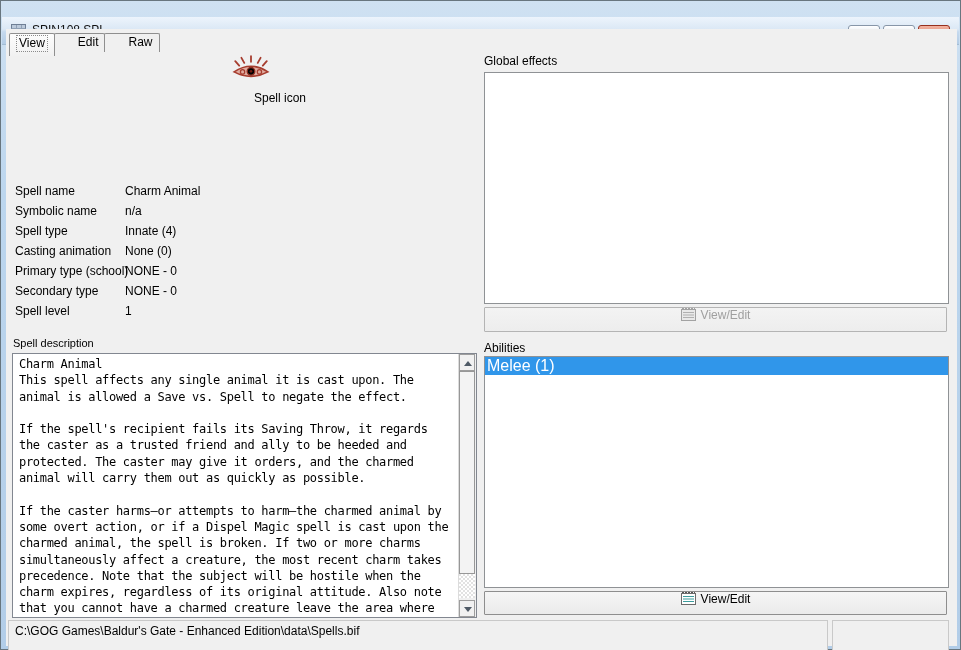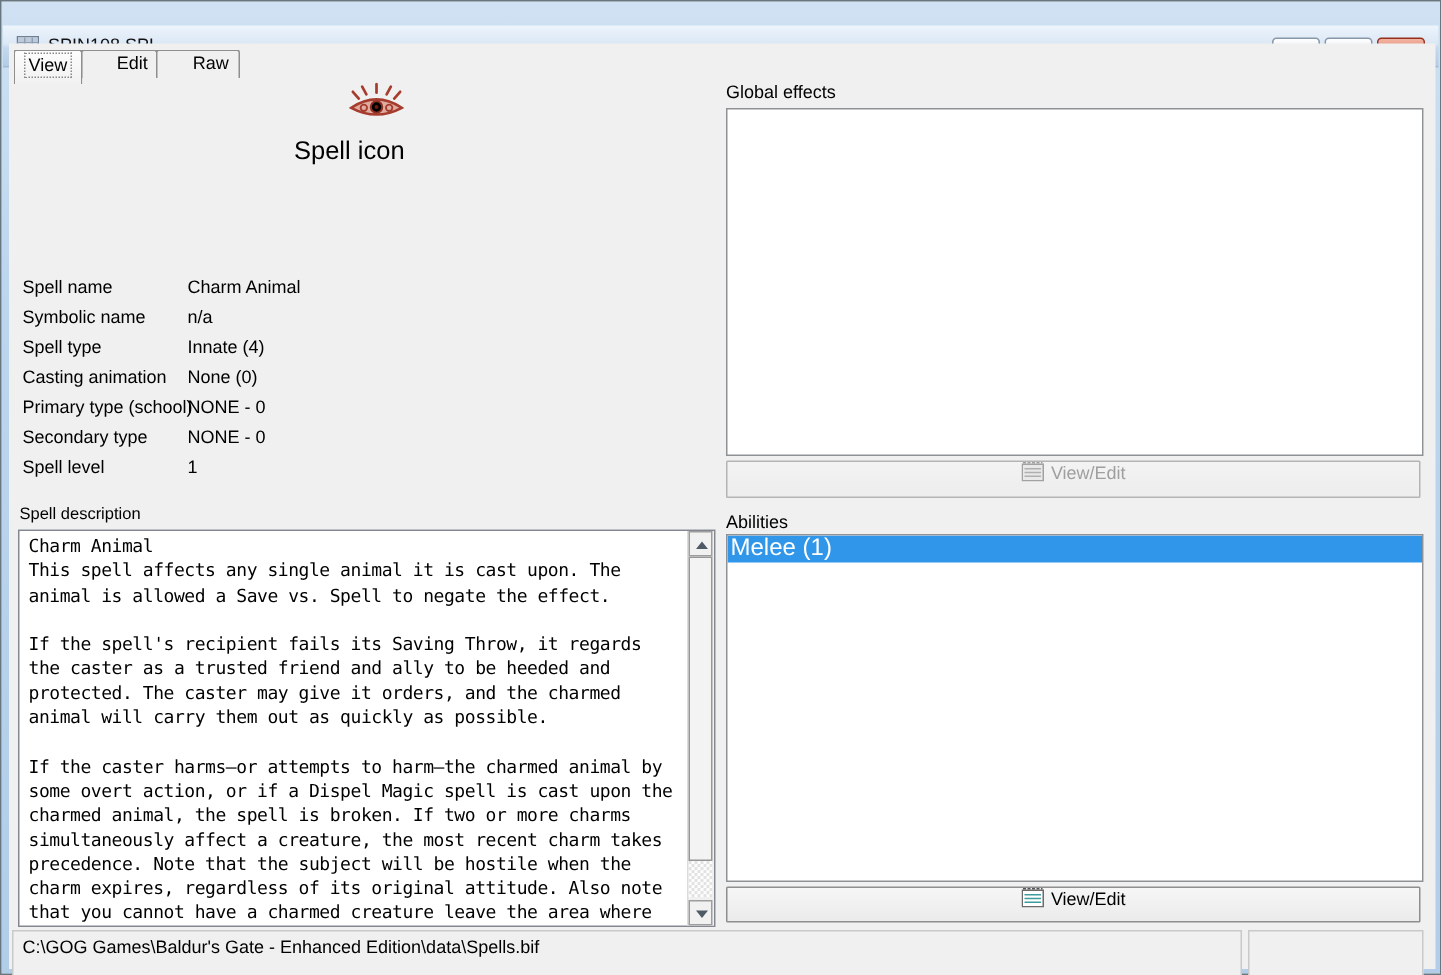--- a/index.html
+++ b/index.html
@@ -26,21 +26,21 @@
   #client{position:absolute;left:5px;top:28px;width:951px;height:617px;background:#f0f0f0;}
   
   .tab-bar{position:absolute;left:3px;top:4px;height:21px;display:flex;}
   .tab{background:#f0f0f0;border:1px solid #8f8f8f;border-bottom:none;border-radius:2px 2px 0 0;
        height:17px;padding:1px 6px 0 23px;margin-right:-1px;font-size:12px;color:#000;position:relative;}
   .tab.active{background:linear-gradient(180deg,#fdfdfd,#f1f1f1);height:20px;z-index:2;padding:2px 7px 0 7px;}
   .tab.active .tab-label{outline:1px dotted #8a8a8a;padding:0 2px;}
   .tab-label{display:inline-block;line-height:15px;}
   
   .spell-icon-wrap{position:absolute;left:222px;top:26px;width:46px;height:28px;text-align:center;}
-  .spell-icon-caption{position:absolute;left:190px;top:62px;width:110px;text-align:left;font-size:17px;color:#000;}
+  .spell-icon-caption{position:absolute;left:190px;top:62px;width:110px;text-align:right;font-size:12px;color:#000;}
   .fields{position:absolute;left:9px;top:136px;width:440px;margin-top:16px;}
   .field-row{position:relative;height:20px;}
   .field-label{position:absolute;left:0;top:0;line-height:20px;font-size:12px;white-space:nowrap;}
   .field-value{position:absolute;left:110px;top:0;line-height:20px;font-size:12px;white-space:nowrap;}
   .desc-label{position:absolute;left:7px;top:308px;font-size:11px;}
   .desc-box{position:absolute;left:6px;top:324px;width:463px;height:263px;background:#fff;border:1px solid #828790;}
   .desc-text{position:absolute;left:0;top:0;right:17px;bottom:0;overflow:hidden;
              font-family:"DejaVu Sans Mono",monospace;font-size:12px;line-height:16.3px;
              letter-spacing:-0.3px;white-space:pre;padding:2px 2px 0 6px;color:#000;}
   

